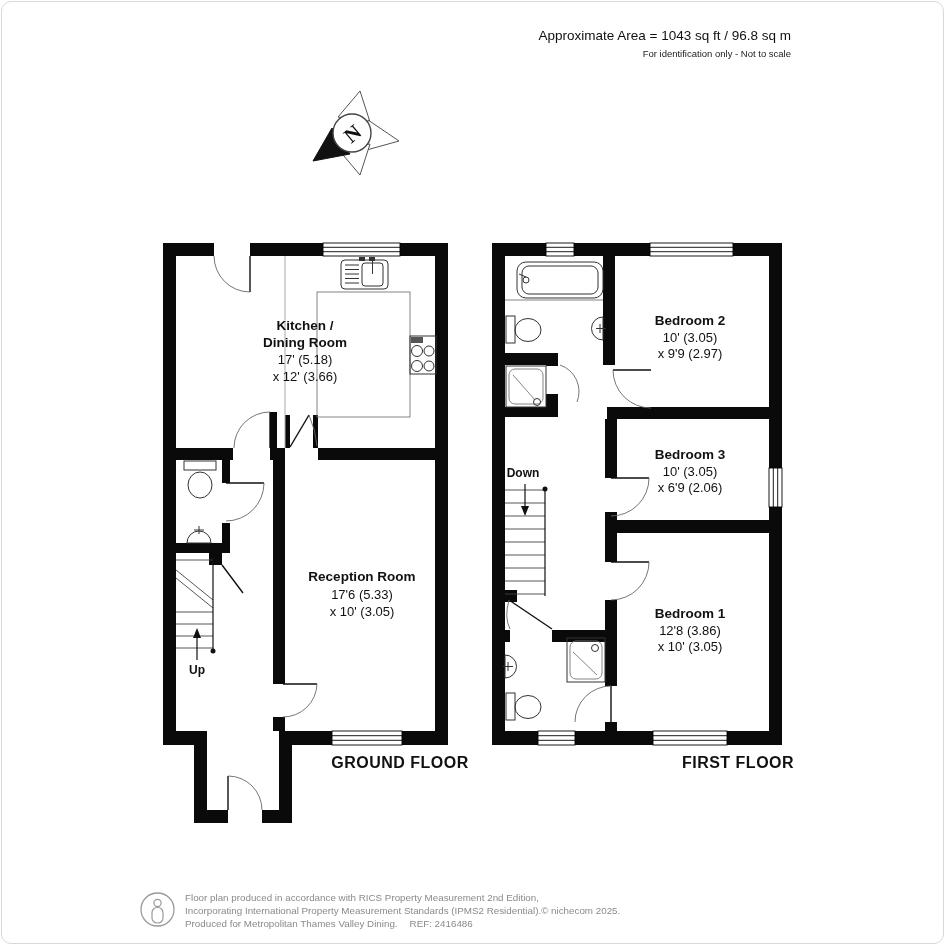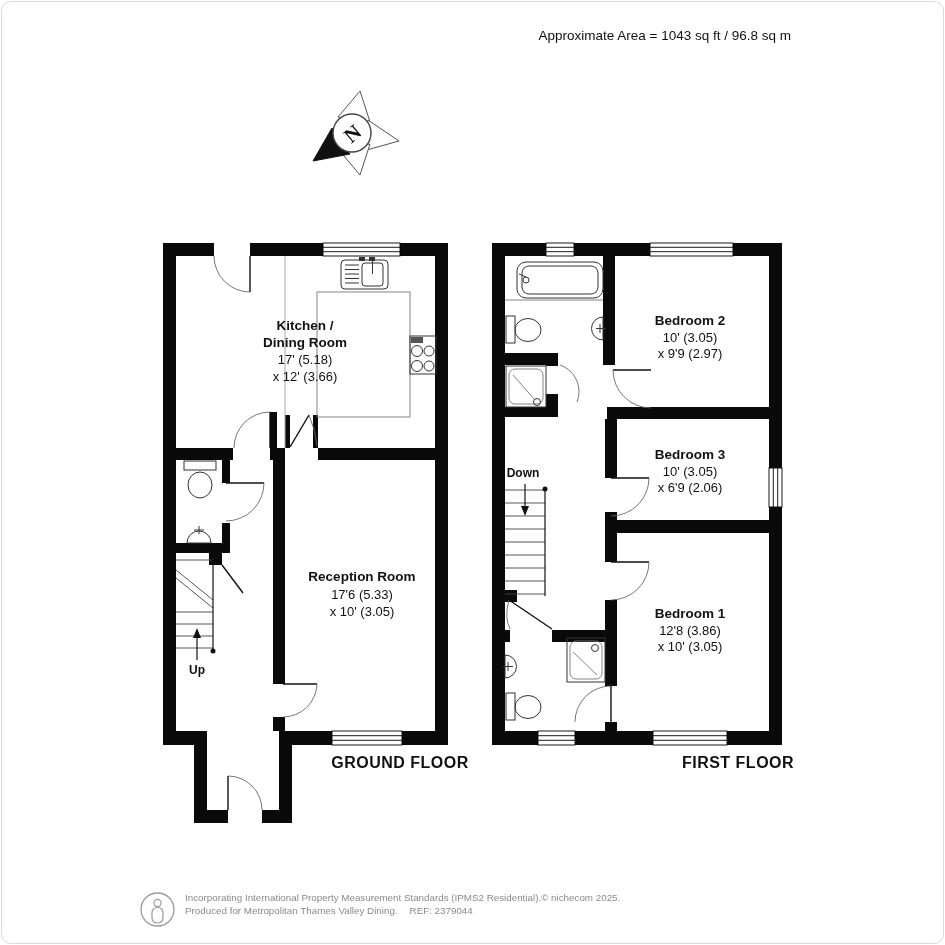--- a/index.html
+++ b/index.html
@@ -31,20 +31,21 @@
   .footer .cpy{}
   .footer .ref{margin-left:12px;}
 </style>
 </head>
 <body>
 
 <div class="page-border"></div>
 
 <div class="header">
   <div class="area">Approximate Area = 1043 sq ft / 96.8 sq m</div>
+  <div class="note">For identification only - Not to scale</div>
 </div>
 
 <svg width="945" height="945" viewBox="0 0 945 945" style="position:absolute;left:0;top:0;">
 
   <g>
     <polygon points="360,91 370,122 338,117" fill="#fff" stroke="#555" stroke-width="1"></polygon>
     <polygon points="399,141 368,120 363,151" fill="#fff" stroke="#555" stroke-width="1"></polygon>
     <polygon points="360,175 370,144 338,149" fill="#fff" stroke="#555" stroke-width="1"></polygon>
     <polygon points="313,161 350,154 332,128" fill="#111" stroke="#111" stroke-width="1"></polygon>
     <circle cx="352" cy="133" r="19" fill="#fff" stroke="#444" stroke-width="1.4"></circle>
@@ -346,16 +347,17 @@
   </g>
 </svg>
 
 <div class="footer">
   <svg width="37" height="37" viewBox="0 0 37 37">
     <circle cx="18.5" cy="18.5" r="16.5" fill="none" stroke="#9a9a9a" stroke-width="1.3"></circle>
     <circle cx="18.5" cy="12" r="3.6" fill="none" stroke="#9a9a9a" stroke-width="1.2"></circle>
     <rect x="13" y="16.5" width="11" height="15.5" rx="5" fill="none" stroke="#9a9a9a" stroke-width="1.2"></rect>
   </svg>
   <div class="txt">
+    <div>Floor plan produced in accordance with RICS Property Measurement 2nd Edition,</div>
     <div><span>Incorporating International Property Measurement Standards (IPMS2 Residential).</span><span class="cpy">© nichecom 2025.</span></div>
-    <div><span>Produced for Metropolitan Thames Valley Dining.</span><span class="ref">REF: 2379044</span></div>
+    <div><span>Produced for Metropolitan Thames Valley Dining.</span><span class="ref">REF: 2416486</span></div>
   </div>
 </div>
 
 </body></html>

